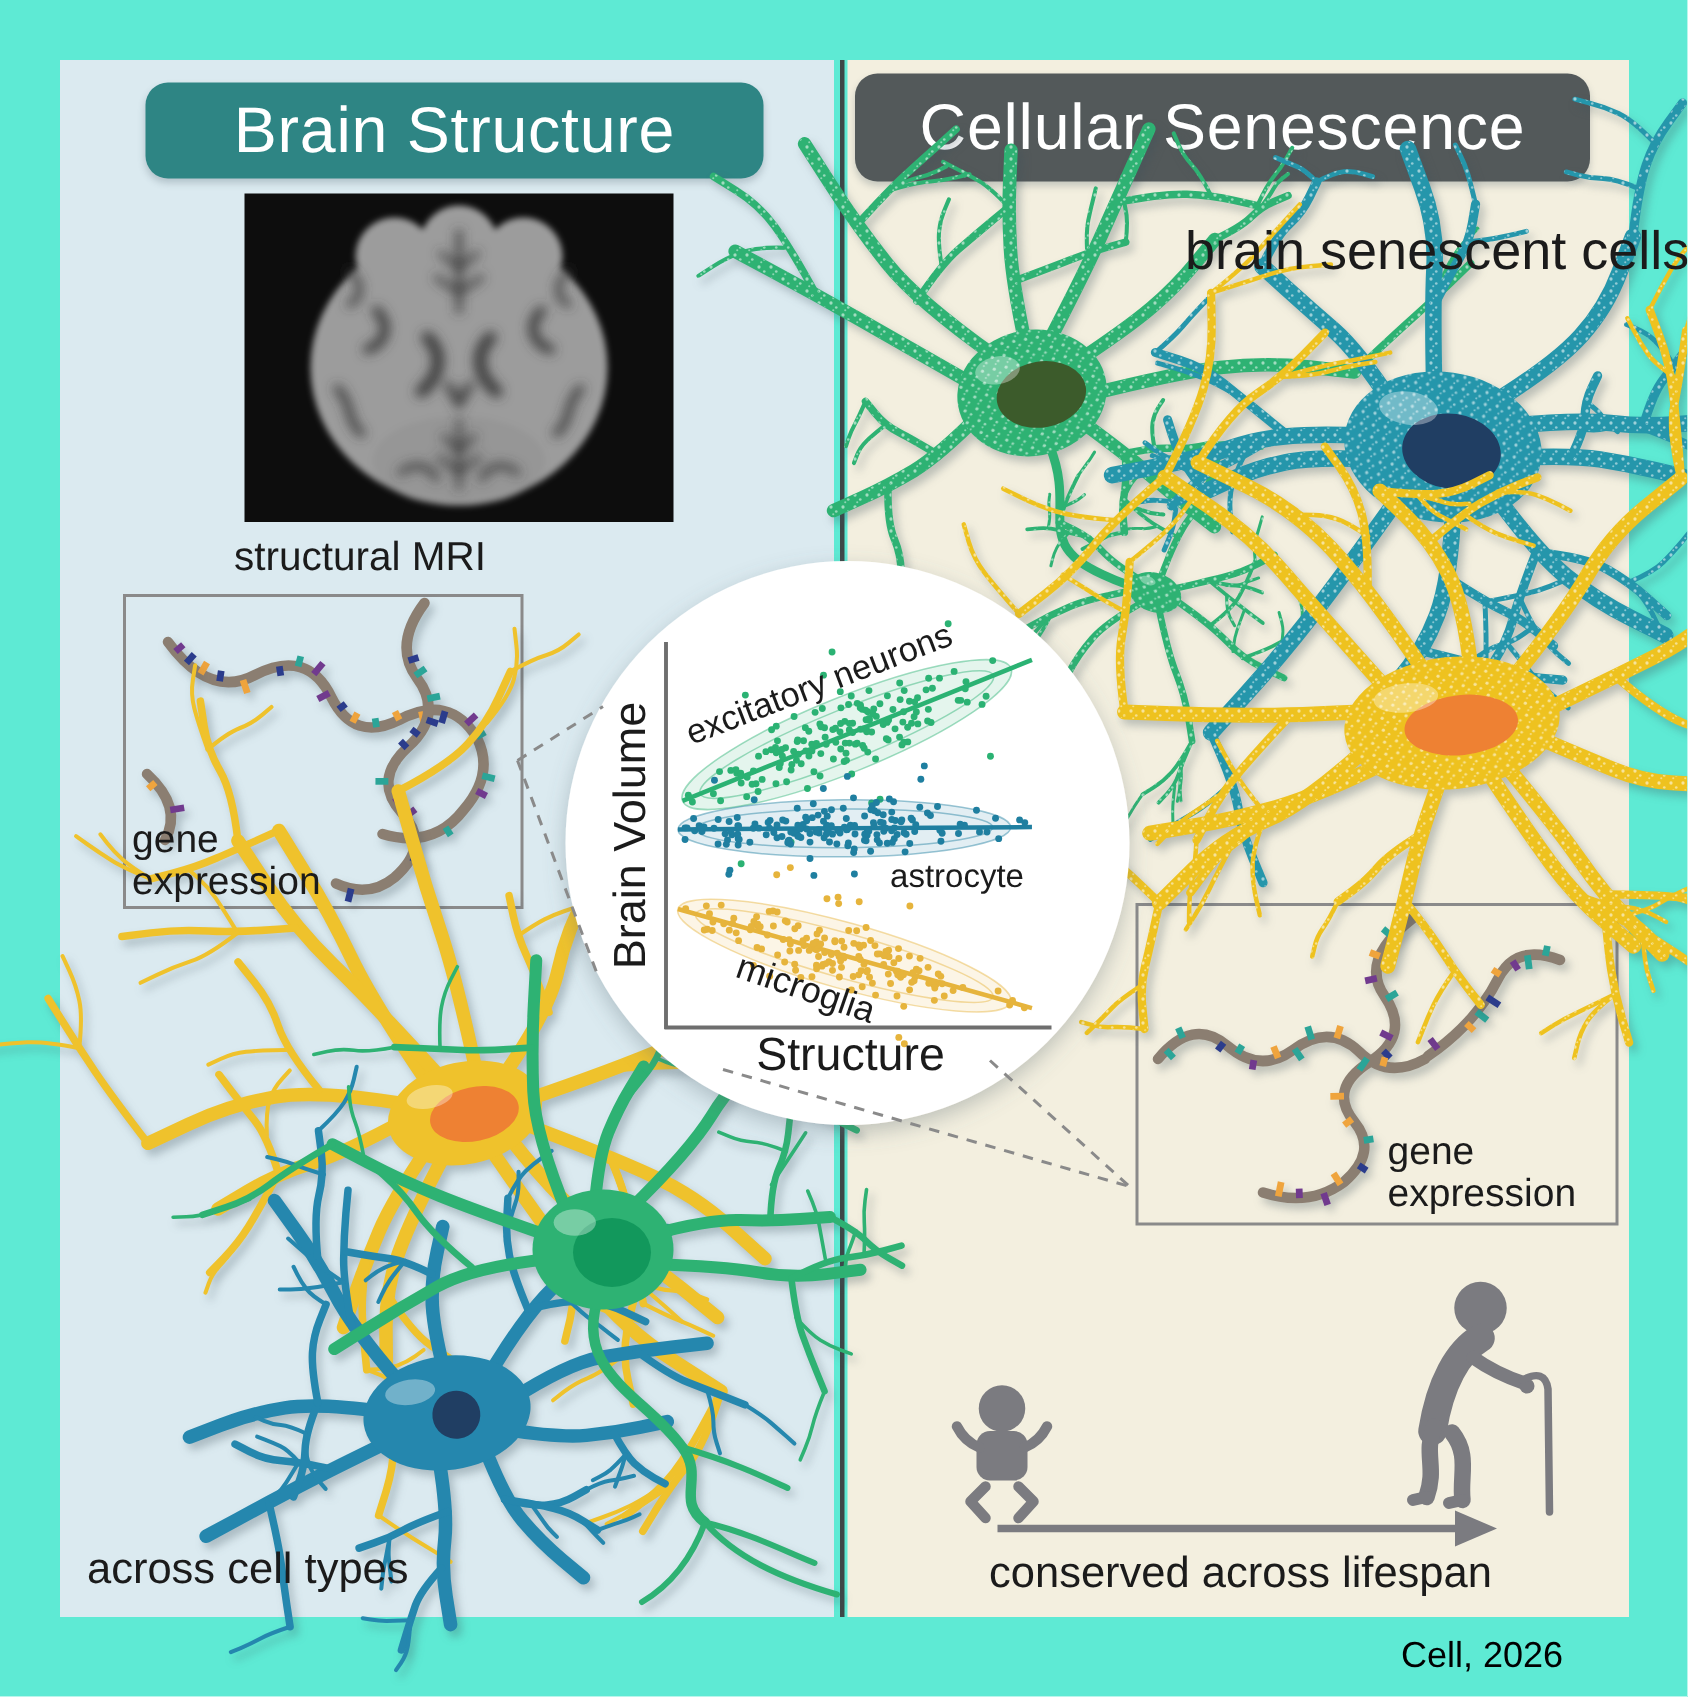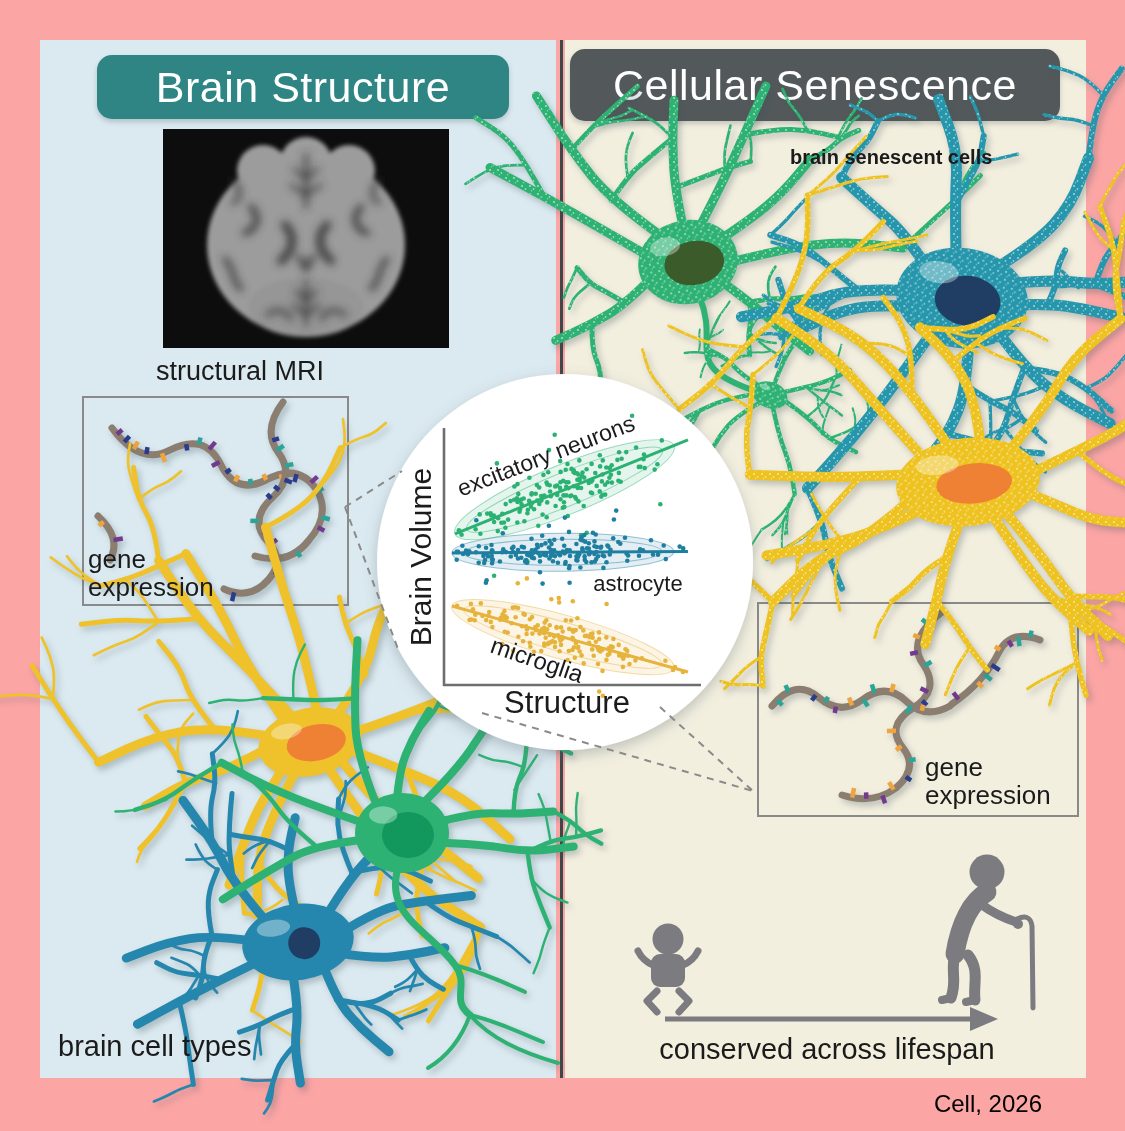--- a/index.html
+++ b/index.html
@@ -1,36 +1,36 @@
 <!DOCTYPE html>
 <html style="--left-panel-bg: #dbeaf0; --right-panel-bg: #f3efdf; --left-header-bg: #2e8584; --right-header-bg: #53595a; --header-text: #ffffff; --divider: #3d4848; --box-border: #8a8a8a; --dashed-line: #8a8a8a; --text: #1b1b1b; --axis: #6e6e6e; --icon-gray: #7b7b80; --green-cell: #2eb273; --green-nucleus-left: #12985c; --green-nucleus-right: #3c5b2b; --blue-cell-left: #2587ae; --blue-cell-right: #2596ab; --blue-nucleus: #203e63; --yellow-cell-left: #efc22c; --yellow-cell-right: #eec21f; --orange-nucleus: #ee8133; --rna-strand: #8b7e71;"><head>
 <meta charset="utf-8">
 <style>
   html,body{margin:0;padding:0;background:#ffffff;}
-  .canvas{position:relative;width:1125px;height:1131px;background:#fca5a5;overflow:hidden;
+  .canvas{position:relative;width:1125px;height:1131px;background:#5eead4;overflow:hidden;
           font-family:"Liberation Sans","DejaVu Sans",sans-serif;color:var(--text,#1b1b1b);}
   .panel{position:absolute;top:40px;height:1038px;}
   .panel-left{left:40px;width:516px;background:var(--left-panel-bg,#dbeaf0);}
   .panel-right{left:565px;width:521px;background:var(--right-panel-bg,#f3efdf);}
   .divider{position:absolute;left:560px;top:40px;width:3px;height:1038px;background:var(--divider,#3d4848);}
   .hdr{position:absolute;display:flex;align-items:center;justify-content:center;border-radius:15px;
        color:var(--header-text,#fff);font-size:43px;font-weight:400;letter-spacing:0.5px;
        box-shadow:0 3px 5px rgba(60,80,90,.25);}
   .hdr-left{left:97px;top:55px;width:412px;height:64px;background:var(--left-header-bg,#2e8584);}
   .hdr-right{left:570px;top:49px;width:490px;height:72px;background:var(--right-header-bg,#53595a);}
   .mri-box{position:absolute;left:163px;top:129px;width:286px;height:219px;background:#0d0d0d;}
   .gene-box{position:absolute;border:2px solid var(--box-border,#8a8a8a);}
   .gene-box-left{left:82px;top:396px;width:263px;height:206px;}
   .gene-box-right{left:757px;top:602px;width:318px;height:211px;}
   .lbl{position:absolute;white-space:nowrap;color:var(--text,#1b1b1b);}
   .lbl-structural{left:156px;top:356px;width:300px;text-align:left;font-size:27px;}
   .lbl-genexp-left{left:88px;top:545px;font-size:26px;line-height:28px;}
   .lbl-genexp-right{left:925px;top:753px;font-size:26px;line-height:28px;}
   .lbl-braincells{left:58px;top:1030px;font-size:29px;}
-  .lbl-senescentcells{left:790px;top:146px;width:264px;text-align:left;font-size:20px;font-weight:bold;}
+  .lbl-senescentcells{left:790px;top:146px;width:264px;text-align:left;font-size:36px;}
   .lbl-lifespan{left:657px;top:1033px;width:340px;text-align:center;font-size:29px;}
   .lbl-credit{left:842px;top:1090px;width:200px;text-align:right;font-size:24px;color:#000;}
   .plot-lbl{position:absolute;transform:translate(-50%,-50%);}
   .lbl-yaxis{left:421px;top:557px;font-size:30px;transform:translate(-50%,-50%) rotate(-90deg);}
   .lbl-xaxis{left:567px;top:703px;font-size:31px;}
   .lbl-excit{left:546px;top:456px;font-size:23px;transform:translate(-50%,-50%) rotate(-21deg);}
   .lbl-astro{left:638px;top:584px;font-size:22px;}
   .lbl-micro{left:537px;top:660px;font-size:24px;transform:translate(-50%,-50%) rotate(19deg);}
   #art{position:absolute;inset:0;pointer-events:none;}
   .cellshadow{filter:drop-shadow(3px 4px 3px rgba(60,80,90,.30));}
@@ -1319,21 +1319,21 @@
   </svg>
 
   <div class="lbl lbl-genexp-left">
     <div>gene</div>
     <div>expression</div>
   </div>
   <div class="lbl lbl-genexp-right">
     <div>gene</div>
     <div>expression</div>
   </div>
-  <div class="lbl lbl-braincells">brain cell types</div>
+  <div class="lbl lbl-braincells">across cell types</div>
   <div class="lbl lbl-senescentcells">brain senescent cells</div>
   <div class="lbl lbl-lifespan">conserved across lifespan</div>
   <div class="lbl lbl-credit">Cell, 2026</div>
 
   <div class="lbl plot-lbl lbl-yaxis">Brain Volume</div>
   <div class="lbl plot-lbl lbl-xaxis">Structure</div>
   <div class="lbl plot-lbl lbl-excit">excitatory neurons</div>
   <div class="lbl plot-lbl lbl-astro">astrocyte</div>
   <div class="lbl plot-lbl lbl-micro">microglia</div>
 </div>

